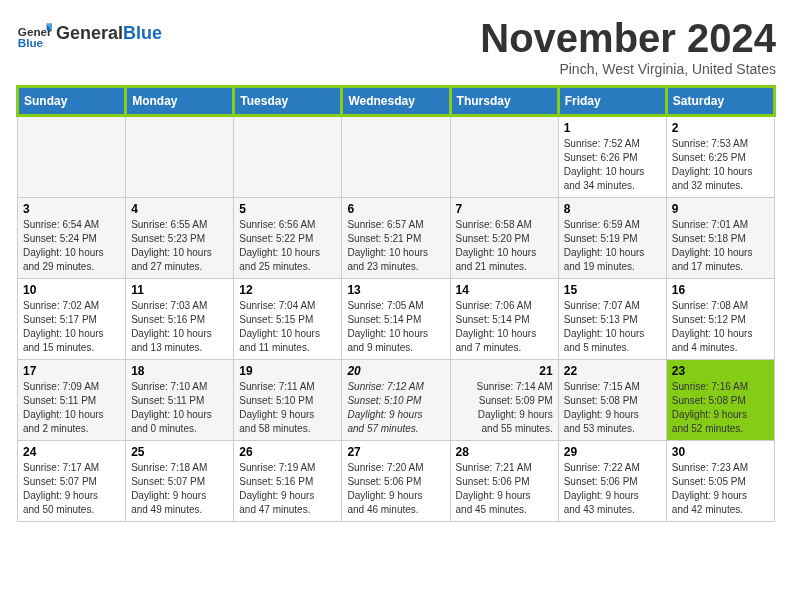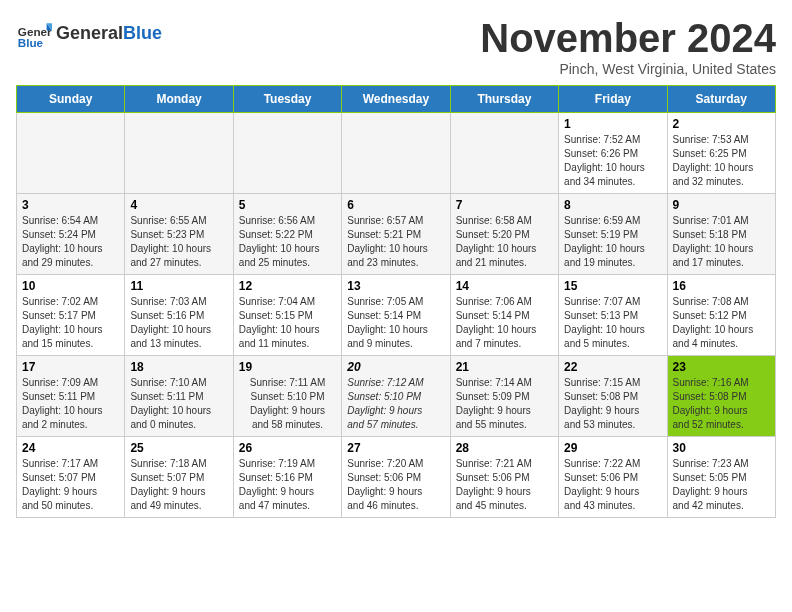--- a/index.html
+++ b/index.html
@@ -45,25 +45,25 @@
       color: #555;
     }
     table {
       width: 100%;
       border-collapse: collapse;
       font-size: 11px;
     }
     thead tr th {
       background-color: #2a7abf;
       color: #fff;
-      text-align: center;
+      text-align: left;
       padding: 6px 5px;
       font-size: 12px;
       font-weight: bold;
-      border: 1px solid #84cc16;
+      border: 3px solid #84cc16;
     }
     td {
       border: 1px solid #ccc;
       vertical-align: top;
       padding: 4px 5px;
       width: 14.28%;
       height: 80px;
       background: #fff;
     }
     td.empty {
@@ -249,33 +249,33 @@
         </td>
         <td style="background: rgb(245, 245, 245);">
           <div class="day-num">18</div>
           <div class="day-info" style="white-space: pre-line;">Sunrise: 7:10 AM
 Sunset: 5:11 PM
 Daylight: 10 hours
 and 0 minutes.</div>
         </td>
         <td style="background: rgb(245, 245, 245);">
           <div class="day-num">19</div>
-          <div class="day-info" style="white-space: pre-line; text-align: center;">Sunrise: 7:11 AM
+          <div class="day-info" style="white-space: pre-line;">Sunrise: 7:11 AM
 Sunset: 5:10 PM
 Daylight: 9 hours
 and 58 minutes.</div>
         </td>
         <td style="background: rgb(245, 245, 245); font-style: italic;">
           <div class="day-num">20</div>
           <div class="day-info" style="white-space: pre-line;">Sunrise: 7:12 AM
 Sunset: 5:10 PM
 Daylight: 9 hours
 and 57 minutes.</div>
         </td>
-        <td style="background: rgb(245, 245, 245);">
+        <td style="background: rgb(245, 245, 245); text-align: right;">
           <div class="day-num">21</div>
           <div class="day-info" style="white-space: pre-line;">Sunrise: 7:14 AM
 Sunset: 5:09 PM
 Daylight: 9 hours
 and 55 minutes.</div>
         </td>
         <td style="background: rgb(245, 245, 245);">
           <div class="day-num">22</div>
           <div class="day-info" style="white-space: pre-line;">Sunrise: 7:15 AM
 Sunset: 5:08 PM

